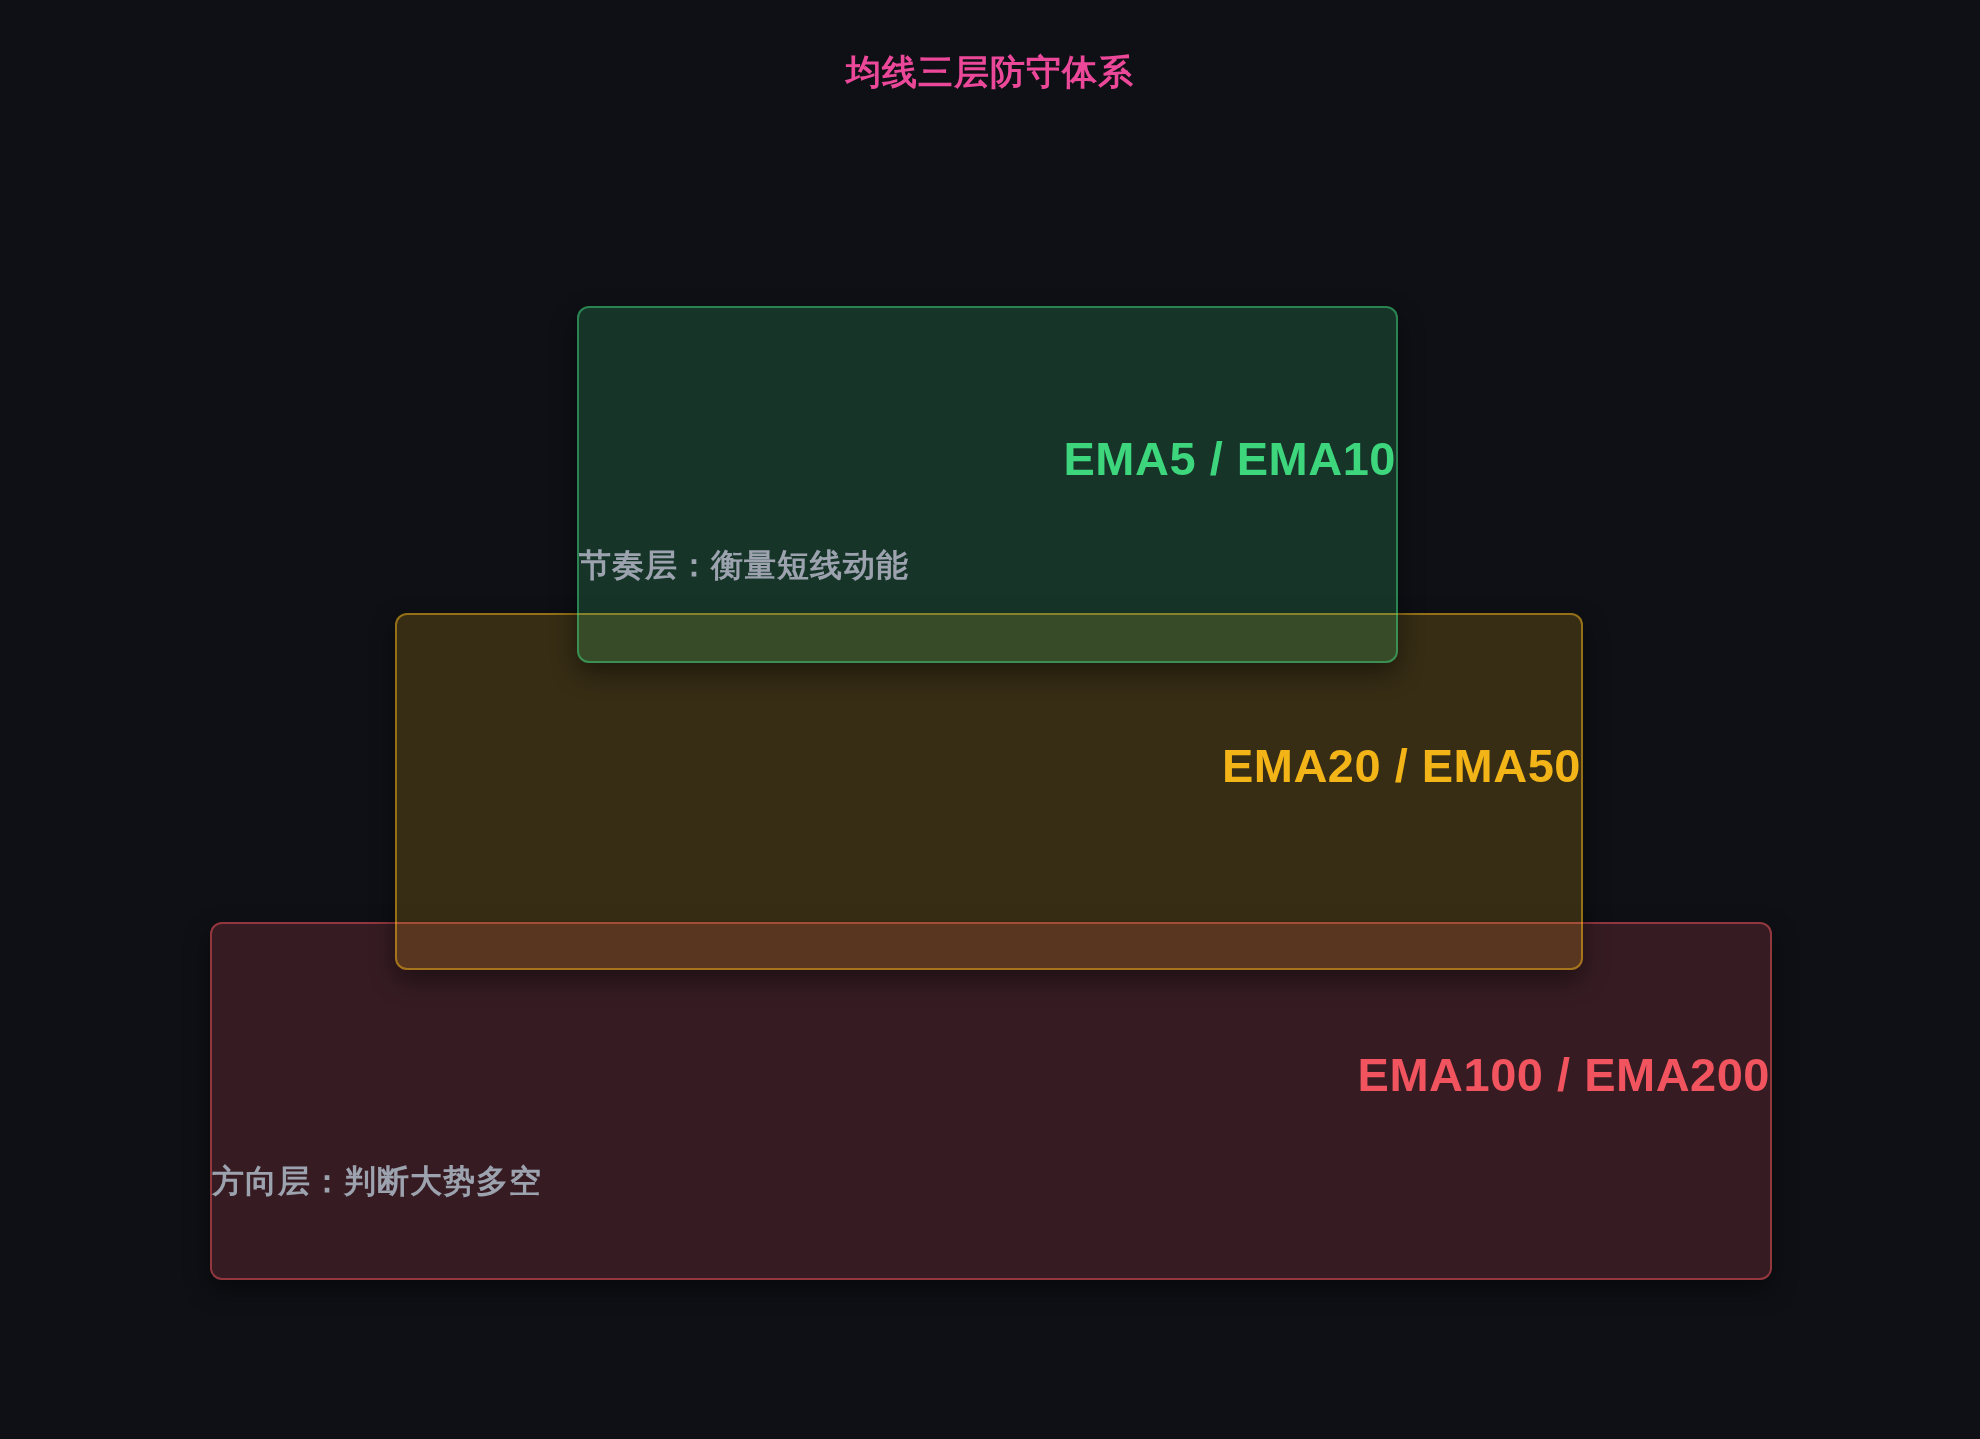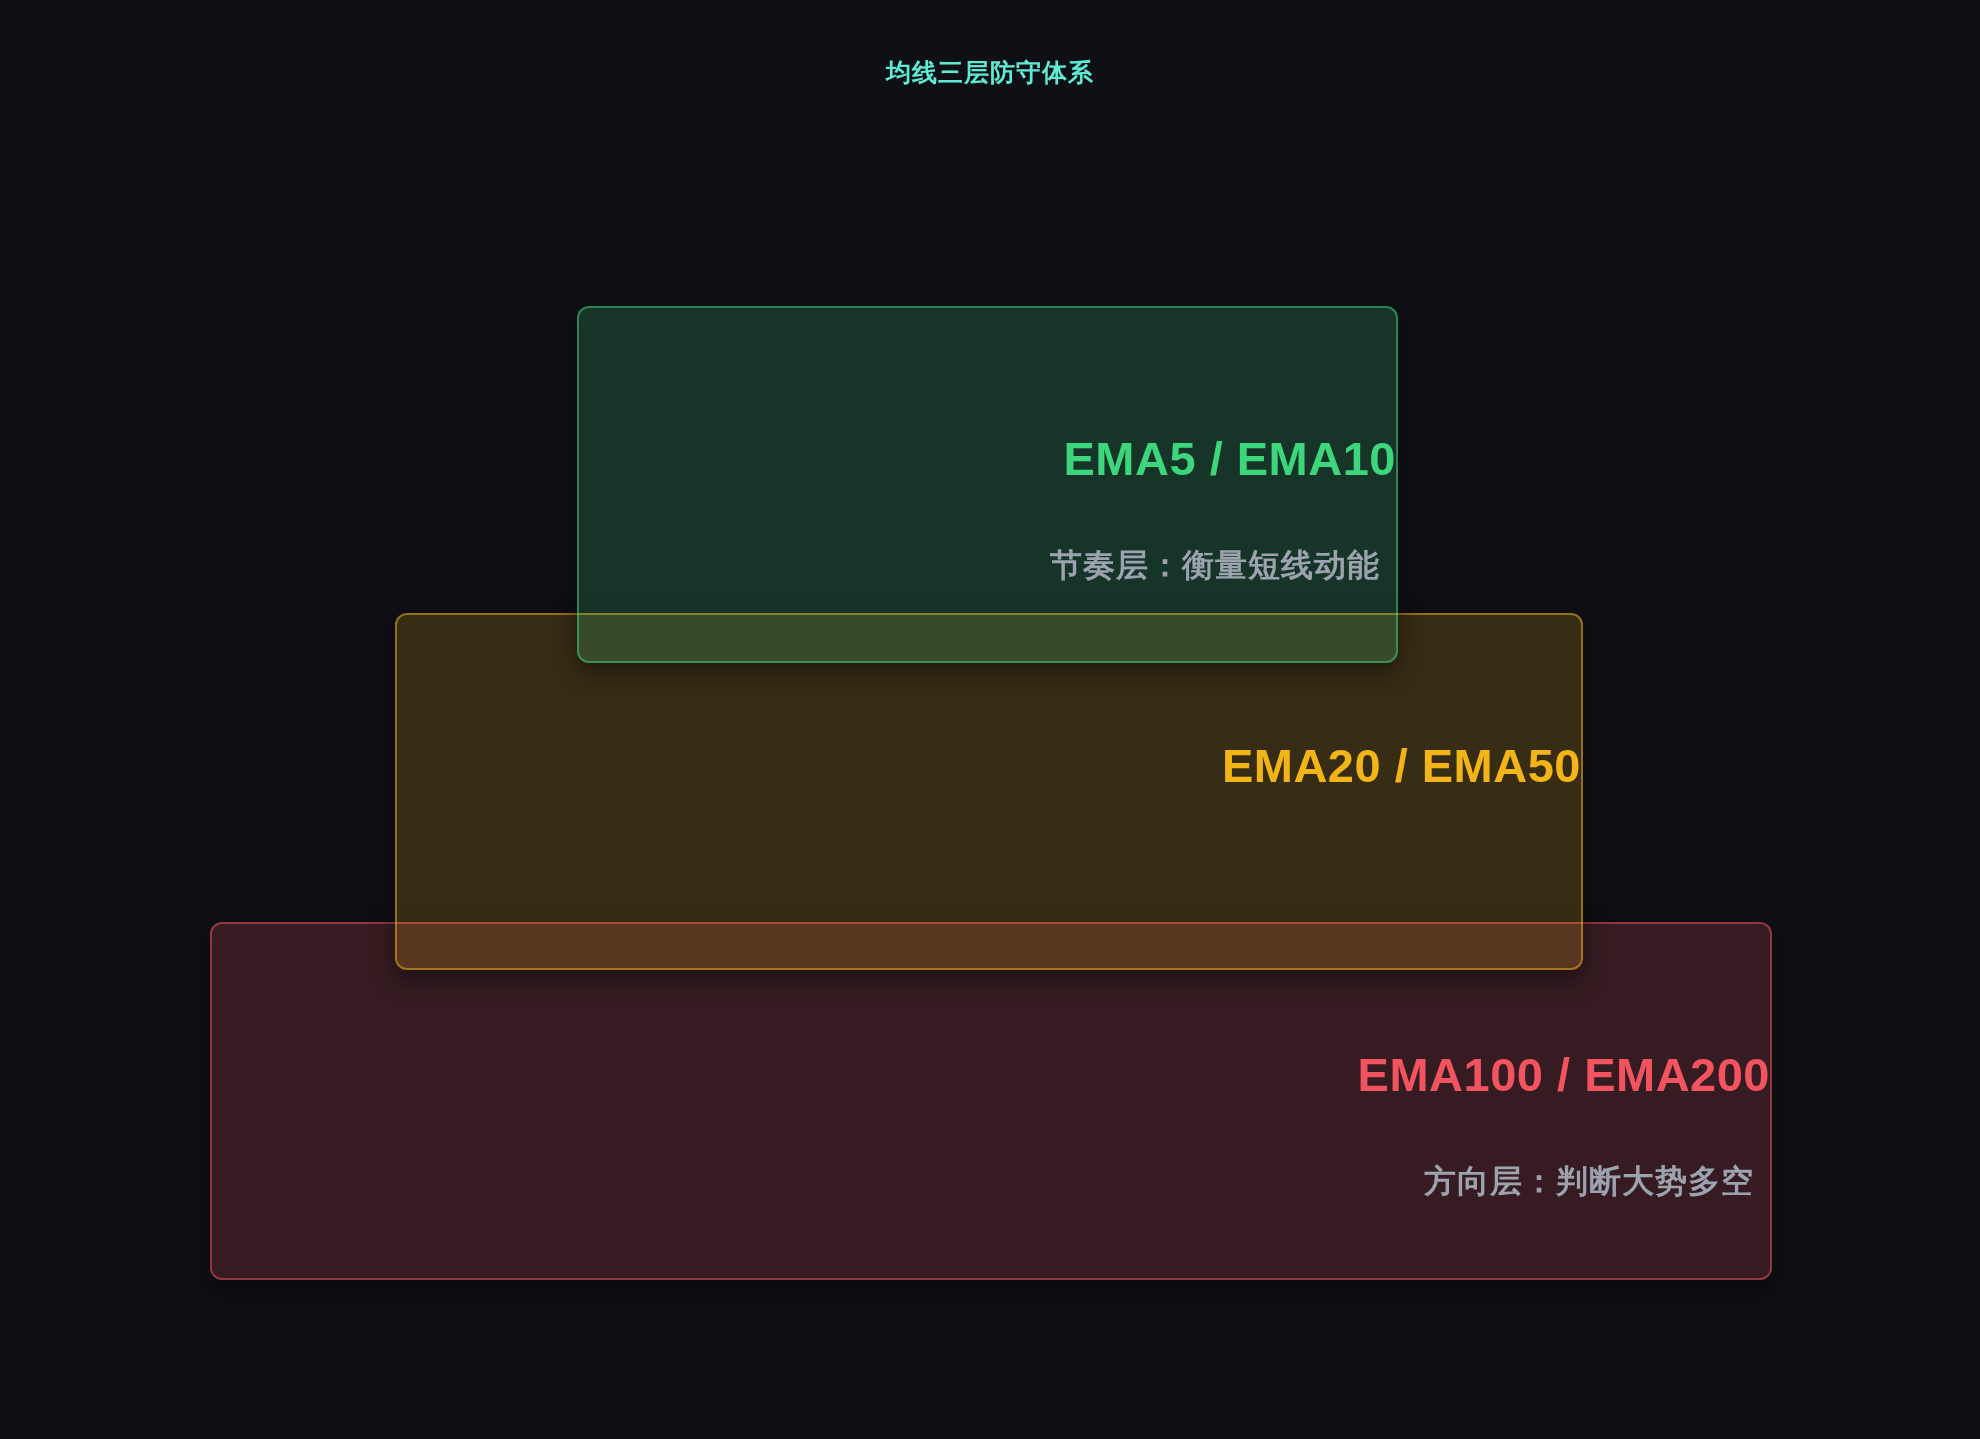--- a/index.html
+++ b/index.html
@@ -13,24 +13,24 @@
   body {
     position: relative;
     background: #0e1015;
   }
   .page-title {
     position: absolute;
     top: 50px;
     left: 0;
     right: 0;
     text-align: center;
-    font-size: 25px;
+    font-size: 35px;
     line-height: 44px;
     font-weight: 700;
-    color: #5eead4;
+    color: #ec4899;
     letter-spacing: 1px;
   }
   .layer {
     position: absolute;
     box-sizing: border-box;
     border-radius: 12px;
     border: 2px solid rgba(var(--accent-rgb), 0.50);
     background: rgba(var(--accent-rgb), 0.18);
     box-shadow: 0 10px 26px rgba(0, 0, 0, 0.45);
   }
@@ -64,24 +64,24 @@
     transform: translateY(-50%);
     text-align: right;
     font-size: 47px;
     font-weight: 700;
     color: rgb(var(--accent-rgb));
     letter-spacing: 0.5px;
   }
   .layer-desc {
     position: absolute;
     left: 0;
-    right: 16px;
+    right: 4px;
     top: 258px;
     transform: translateY(-50%);
-    text-align: right;
+    text-align: left;
     font-size: 32px;
     font-weight: 700;
     color: #9ca3af;
     letter-spacing: 1px;
   }
 </style>
 </head>
 <body style="background: rgb(14, 16, 21);">
 
 <div class="page-title">均线三层防守体系</div>

